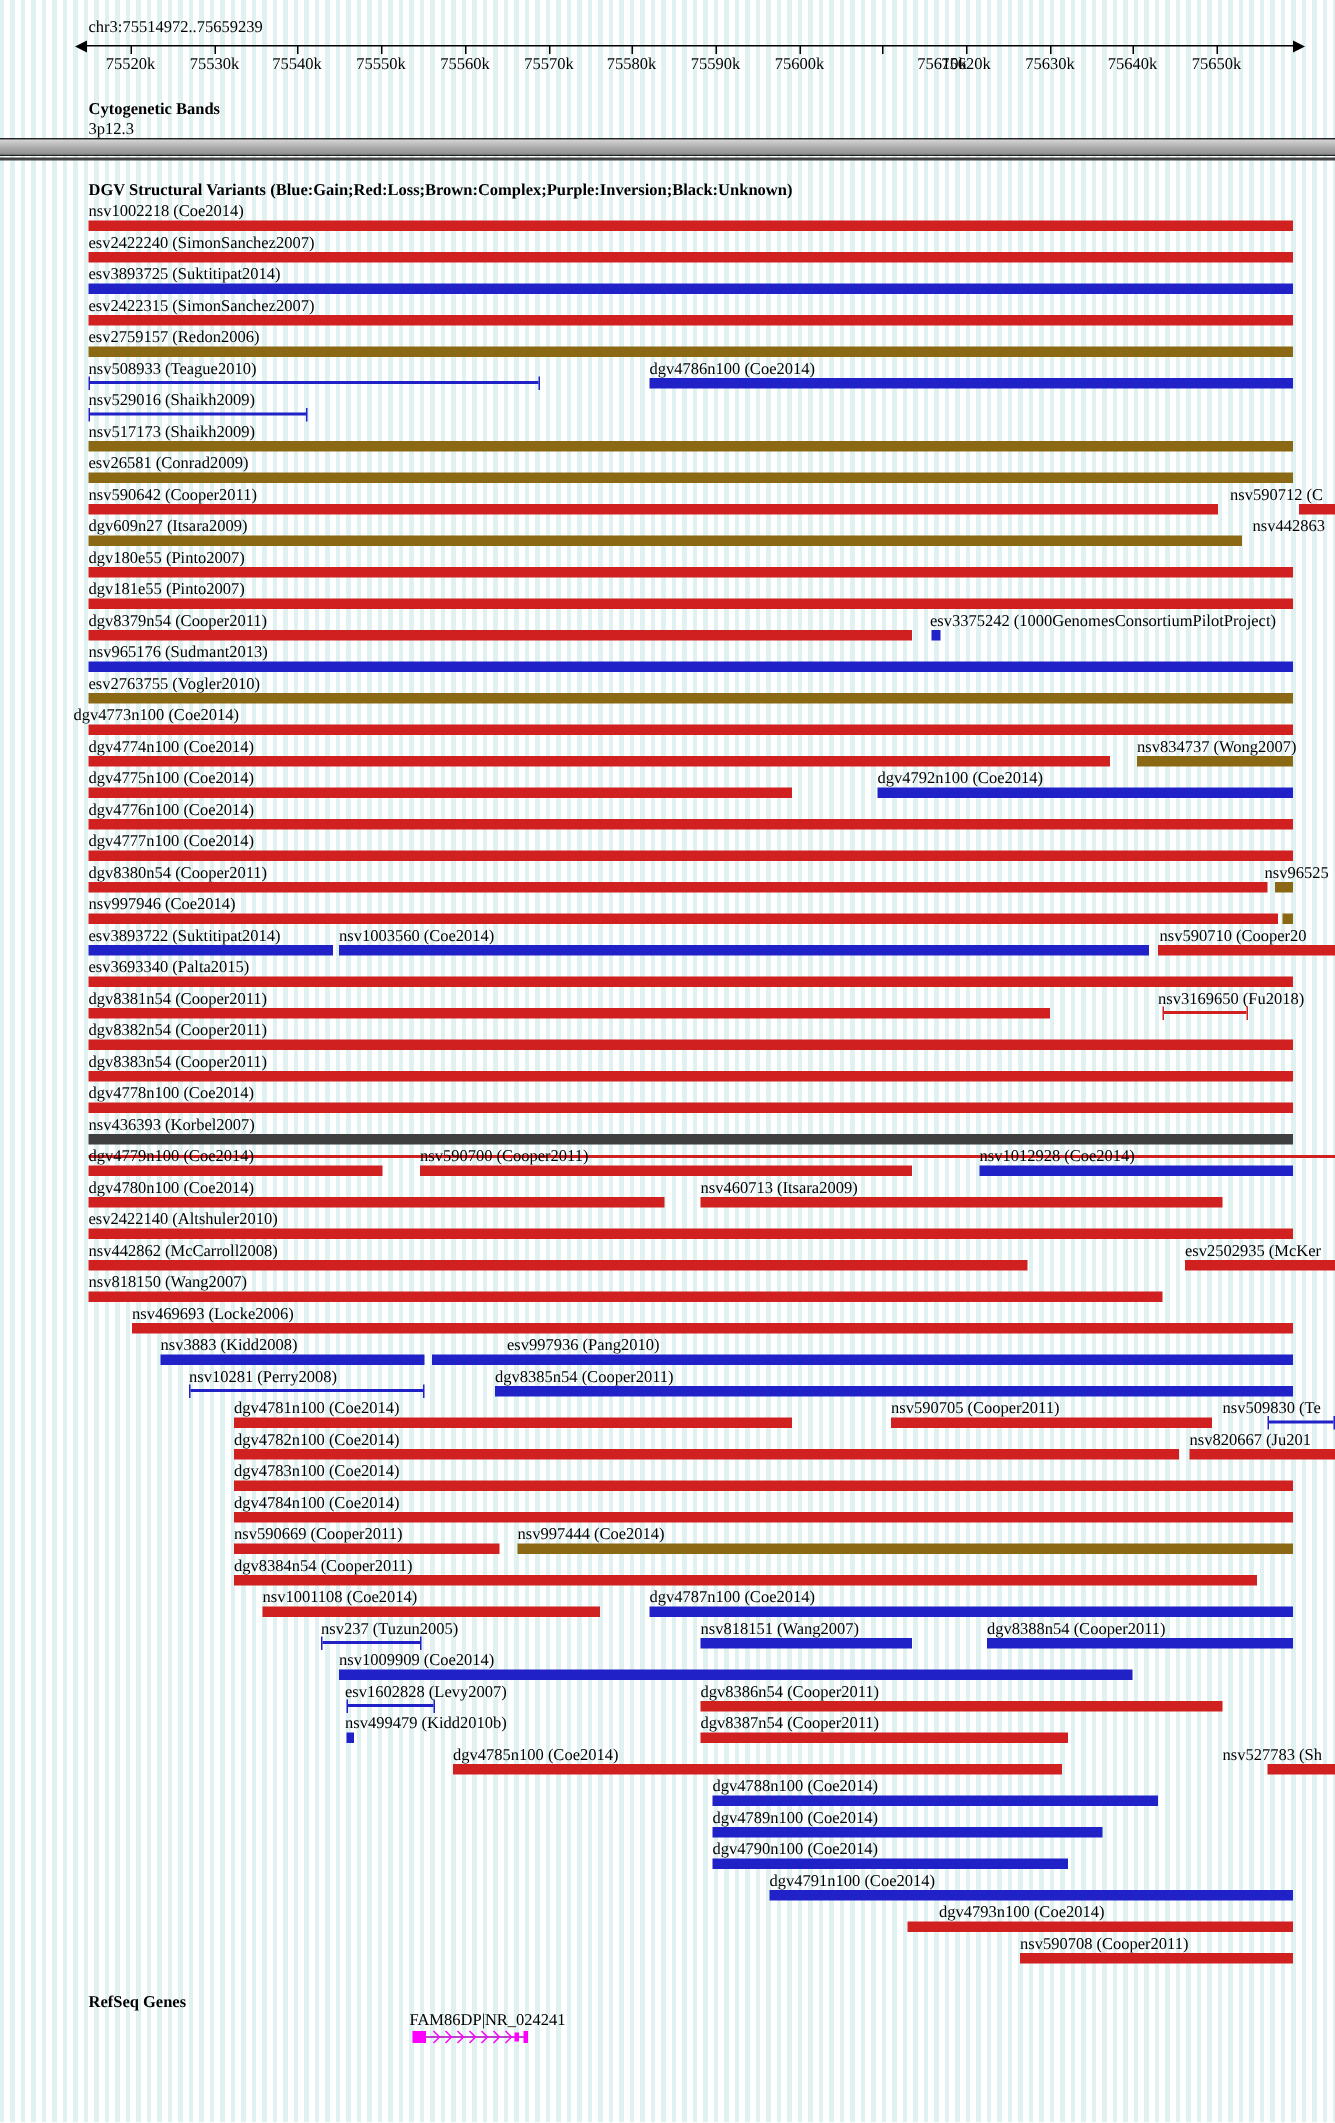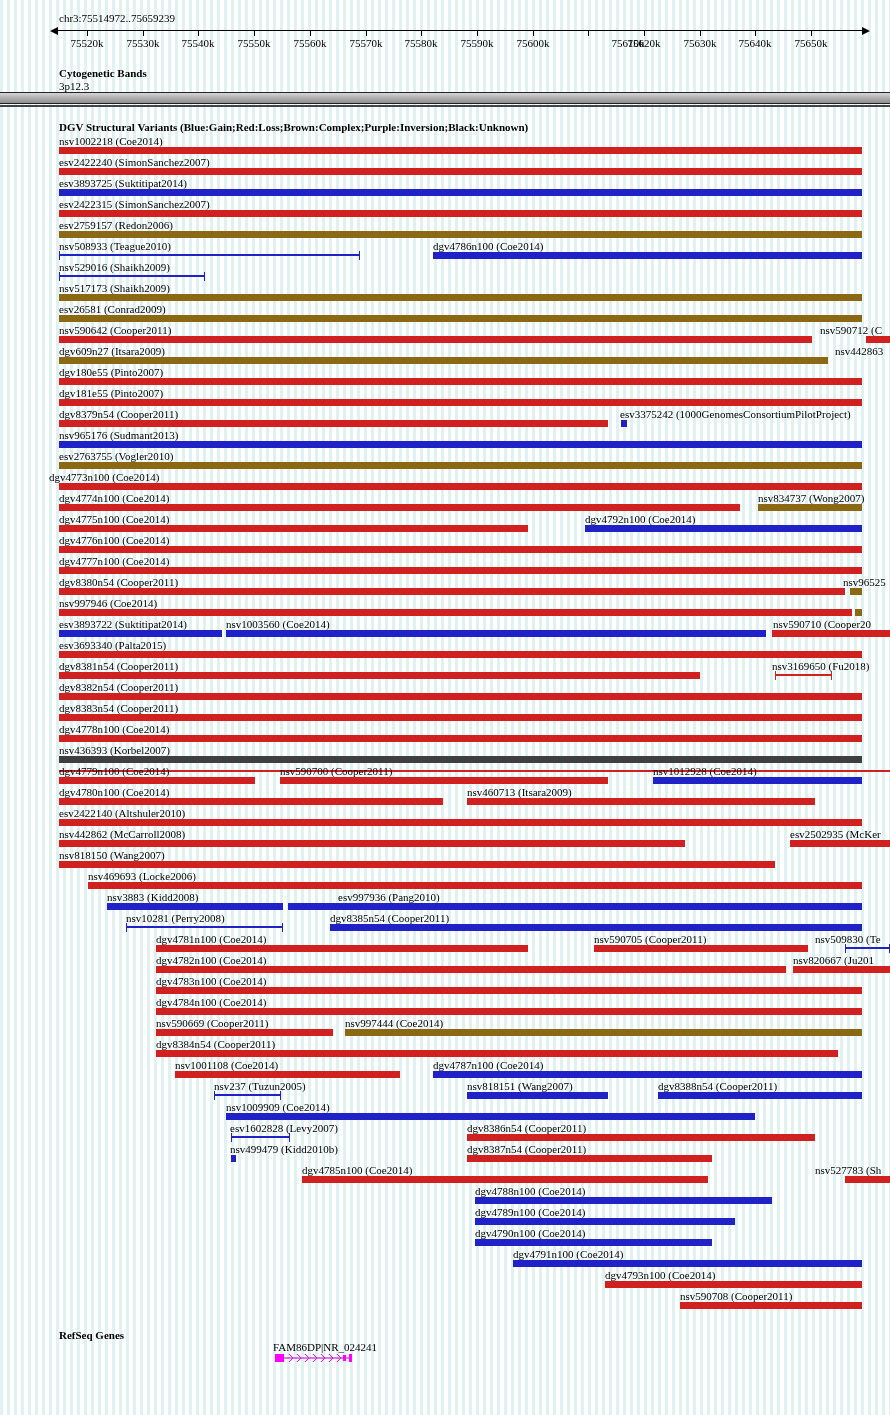--- a/index.html
+++ b/index.html
@@ -359,21 +359,21 @@
       </div>
       <div class="vrow" style="top: 1092px;">
         <span class="vlabel" style="left: 475px;">dgv4790n100 (Coe2014)</span>
         <div class="vbar box" style="left: 475px; width: 237px; background: rgb(33, 33, 200);"></div>
       </div>
       <div class="vrow" style="top: 1113px;">
         <span class="vlabel" style="left: 513px;">dgv4791n100 (Coe2014)</span>
         <div class="vbar box" style="left: 513px; width: 349px; background: rgb(33, 33, 200);"></div>
       </div>
       <div class="vrow" style="top: 1134px;">
-        <span class="vlabel" style="left: 605px;">dgv4793n100 (Coe2014)</span>
+        <span class="vlabel" style="left: 626px;">dgv4793n100 (Coe2014)</span>
         <div class="vbar box" style="left: 605px; width: 257px; background: rgb(208, 32, 32);"></div>
       </div>
       <div class="vrow" style="top: 1155px;">
         <span class="vlabel" style="left: 680px;">nsv590708 (Cooper2011)</span>
         <div class="vbar box" style="left: 680px; width: 182px; background: rgb(208, 32, 32);"></div>
       </div>
     </div>
 
   <div class="txt bold" style="top:1329px;left:59px">RefSeq Genes</div>
   <div class="txt" style="top:1341px;left:273px">FAM86DP|NR_024241</div>

